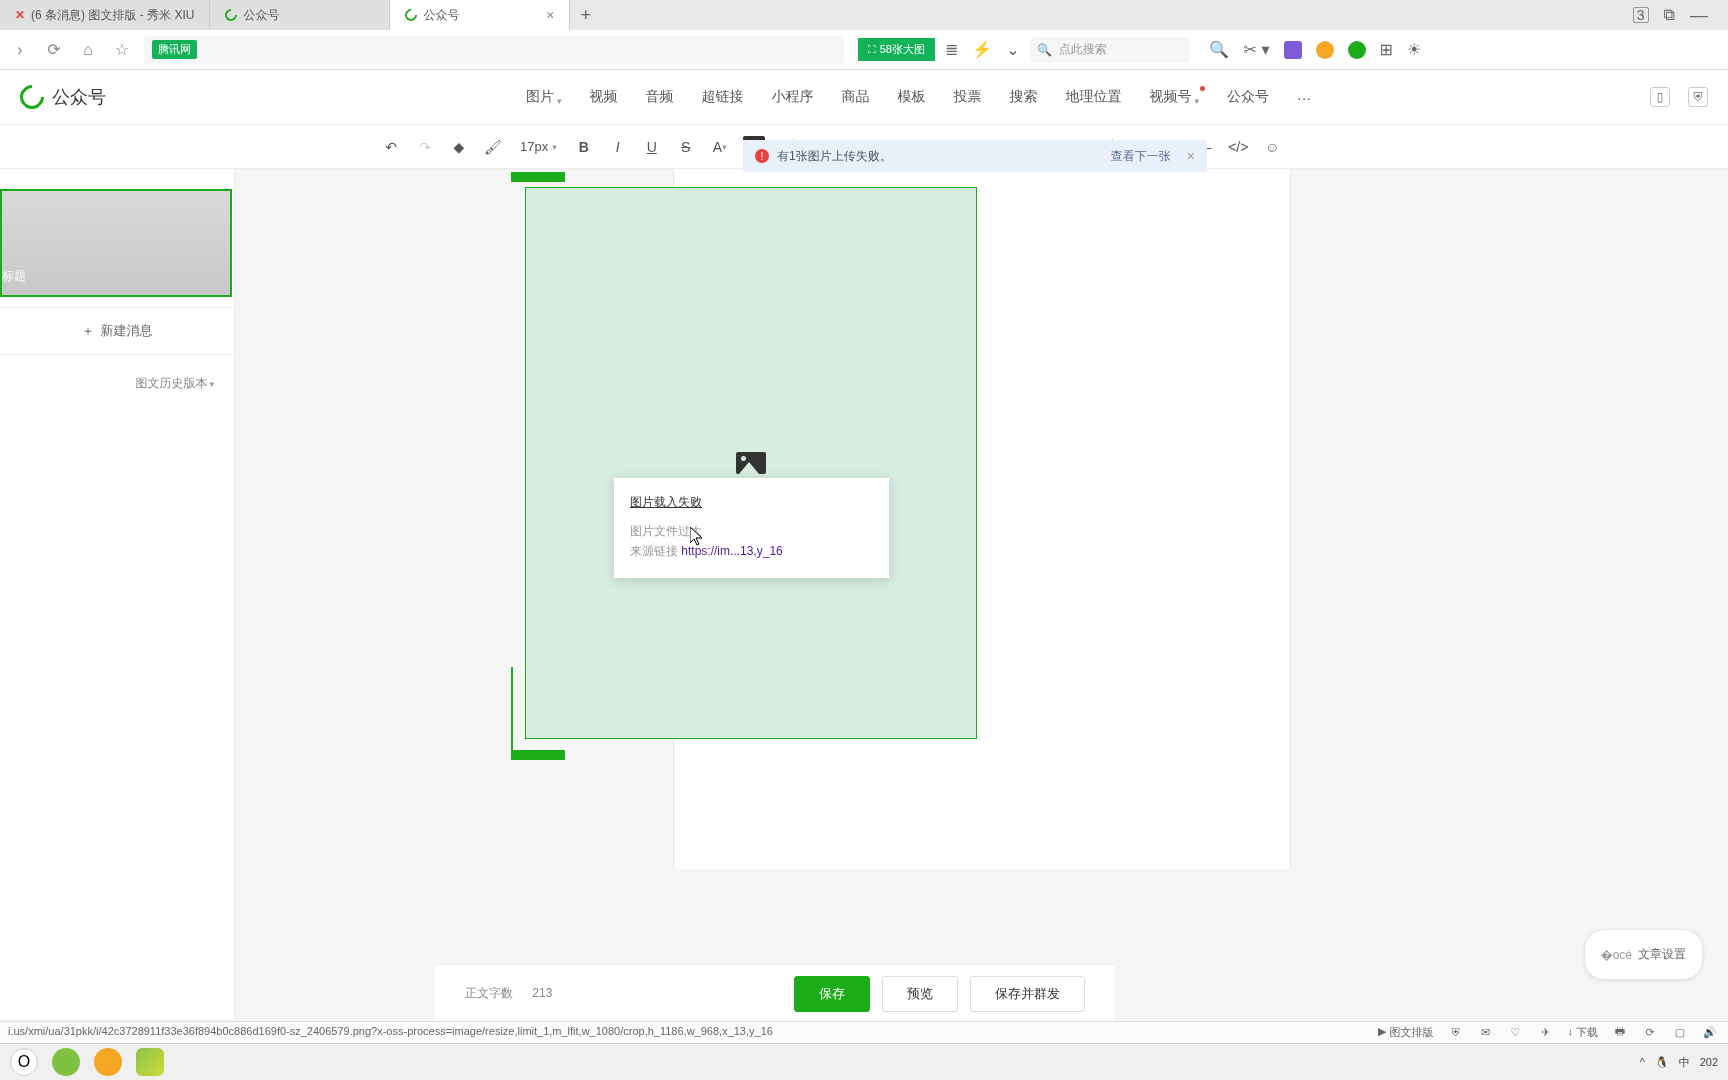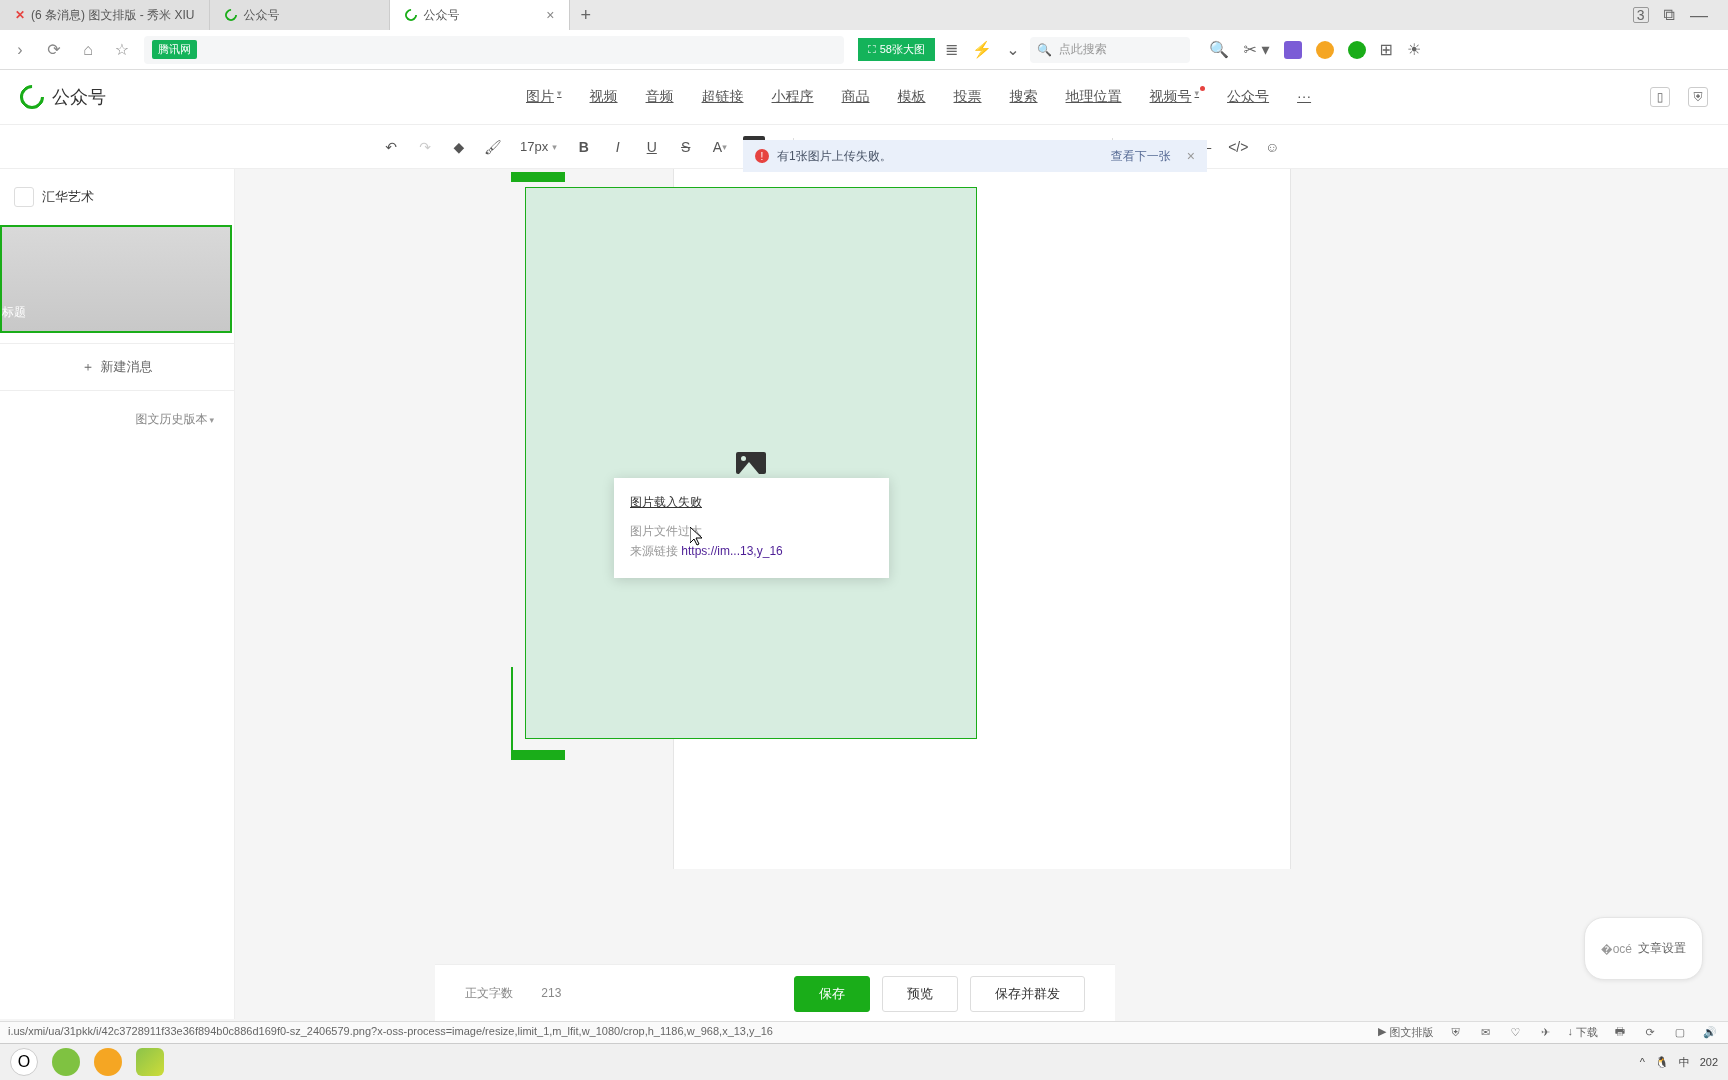--- a/index.html
+++ b/index.html
@@ -23,21 +23,21 @@
 .addr-icons { display: flex; align-items: center; gap: 14px; color: #666; }
 .search-box { width: 160px; height: 26px; background: #f5f6f7; border-radius: 4px; display: flex; align-items: center; padding: 0 8px; font-size: 12px; color: #999; gap: 6px; }
 .ext-icons { display: flex; align-items: center; gap: 14px; margin-left: 10px; }
 .ext-icon { width: 18px; height: 18px; border-radius: 3px; }
 
 
 .app-header { height: 55px; background: #fff; display: flex; align-items: center; padding: 0 20px; border-bottom: 1px solid #eee; }
 .app-logo { display: flex; align-items: center; gap: 8px; font-size: 18px; color: #333; }
 .logo-circle { width: 24px; height: 24px; border: 3px solid #1aad19; border-radius: 50%; border-top-color: transparent; transform: rotate(45deg); }
 .insert-menu { display: flex; gap: 28px; margin-left: 420px; font-size: 14px; color: #555; }
-.insert-item { display: flex; align-items: flex-start; gap: 3px; cursor: pointer; position: relative; text-decoration: underline; }
+.insert-item { display: flex; align-items: flex-end; gap: 3px; cursor: pointer; position: relative; }
 .caret { font-size: 9px; color: #999; }
 .red-dot { width: 5px; height: 5px; background: #e64340; border-radius: 50%; position: absolute; top: -2px; right: -6px; }
 .header-right { margin-left: auto; display: flex; gap: 18px; color: #666; }
 .hr-icon { width: 20px; height: 20px; border: 1px solid #ccc; border-radius: 3px; display: flex; align-items: center; justify-content: center; font-size: 12px; }
 
 
 .toolbar { height: 44px; background: #fff; display: flex; align-items: center; padding: 0 20px 0 380px; gap: 12px; border-bottom: 1px solid #eee; }
 .tb-btn { width: 22px; height: 22px; display: flex; align-items: center; justify-content: center; color: #555; font-size: 14px; cursor: pointer; }
 .tb-sep { width: 1px; height: 18px; background: #ddd; }
 .font-size { font-size: 13px; color: #555; padding: 0 4px; display: flex; align-items: center; gap: 4px; }
@@ -71,26 +71,26 @@
 
 .tooltip { position: absolute; top: 478px; left: 614px; width: 275px; background: #fff; box-shadow: 0 2px 12px rgba(0,0,0,0.15); padding: 16px; font-size: 12px; z-index: 10; }
 .tooltip-title { color: #333; margin-bottom: 10px; text-decoration: underline; }
 .tooltip-line { color: #999; line-height: 1.7; }
 .tooltip-link { color: #4c1d95; }
 
 .side-line { position: absolute; top: 600px; left: 511px; width: 2px; height: 140px; background: #1aad19; z-index: 3; }
 
 .bottom-bar { height: 58px; background: #fff; border-top: 1px solid #eee; display: flex; align-items: center; padding: 0 30px; width: 618px; position: absolute; bottom: 55px; left: 50%; transform: translateX(-48%); }
 .word-count { font-size: 12px; color: #888; }
-.wc-num { margin-left: 25px; }
+.wc-num { margin-left: 16px; }
 .bottom-btns { margin-left: auto; display: flex; gap: 12px; }
 .btn { padding: 8px 24px; font-size: 13px; border-radius: 3px; cursor: pointer; border: 1px solid #ddd; background: #fff; color: #333; }
 .btn.primary { background: #1aad19; color: #fff; border-color: #1aad19; }
 
-.article-settings { position: absolute; right: 25px; bottom: 100px; background: #fff; border: 1px solid #e5e5e5; border-radius: 20px; padding: 22px 16px; font-size: 12px; color: #666; display: flex; align-items: center; gap: 6px; box-shadow: 0 1px 4px rgba(0,0,0,0.08); }
+.article-settings { position: absolute; right: 25px; bottom: 100px; background: #fff; border: 1px solid #e5e5e5; border-radius: 20px; padding: 16px 16px; font-size: 12px; color: #666; display: flex; align-items: center; gap: 6px; box-shadow: 0 1px 4px rgba(0,0,0,0.08); }
 
 .status-url { height: 22px; background: #fafafa; font-size: 11px; color: #666; padding: 3px 8px; border-top: 1px solid #ddd; position: absolute; bottom: 37px; left: 0; right: 0; }
 
 .status-icons { position: absolute; bottom: 40px; right: 10px; display: flex; gap: 14px; align-items: center; font-size: 11px; color: #666; }
 .si { width: 16px; height: 16px; display: flex; align-items: center; justify-content: center; }
 
 .taskbar { position: absolute; bottom: 0; left: 0; right: 0; height: 37px; background: #f0f0f0; border-top: 1px solid #ccc; display: flex; align-items: center; padding: 0 10px; gap: 14px; }
 .tb-app { width: 28px; height: 28px; border-radius: 4px; }
 .taskbar-right { margin-left: auto; display: flex; gap: 10px; align-items: center; font-size: 11px; color: #444; }
 
@@ -245,24 +245,20 @@
   <div class="tb-sep"></div>
   <div class="tb-btn">⊞</div>
   <div class="tb-btn">❝</div>
   <div class="tb-btn">—</div>
   <div class="tb-btn">&lt;/&gt;</div>
   <div class="tb-btn">☺</div>
 </div>
 
 <div class="main">
   <div class="sidebar">
-    <div class="account-row">
-      <div class="account-avatar"></div>
-      <span>汇华艺术</span>
-    </div>
     <div class="card-thumb">
       <div class="card-title">标题</div>
     </div>
     <div class="new-msg">
       <span>＋</span>
       <span>新建消息</span>
     </div>
     <div class="history">
       <span>图文历史版本</span>
       <span class="caret">▾</span>

